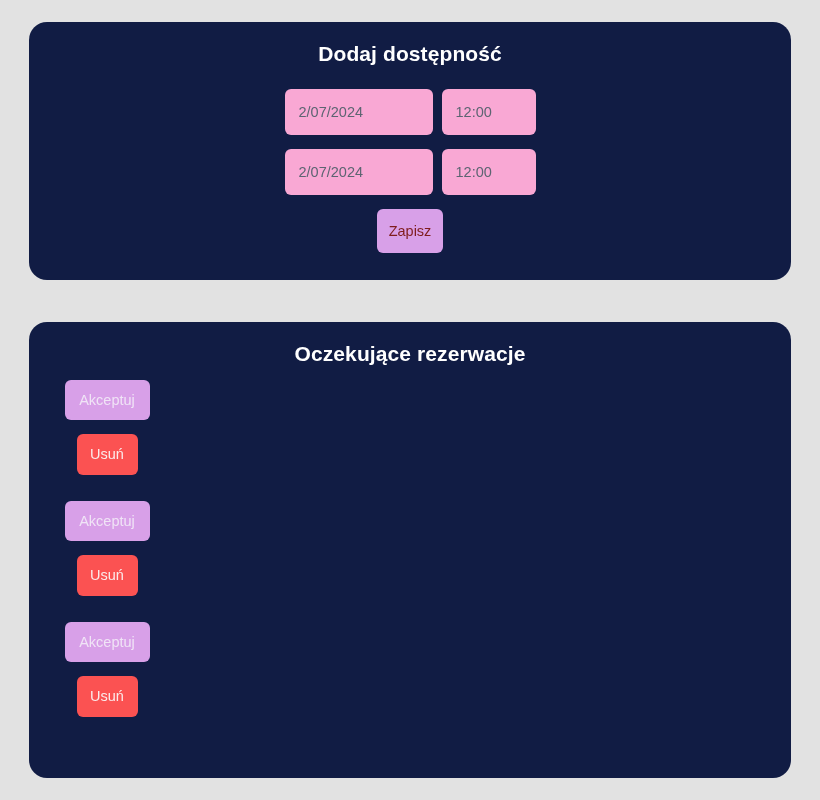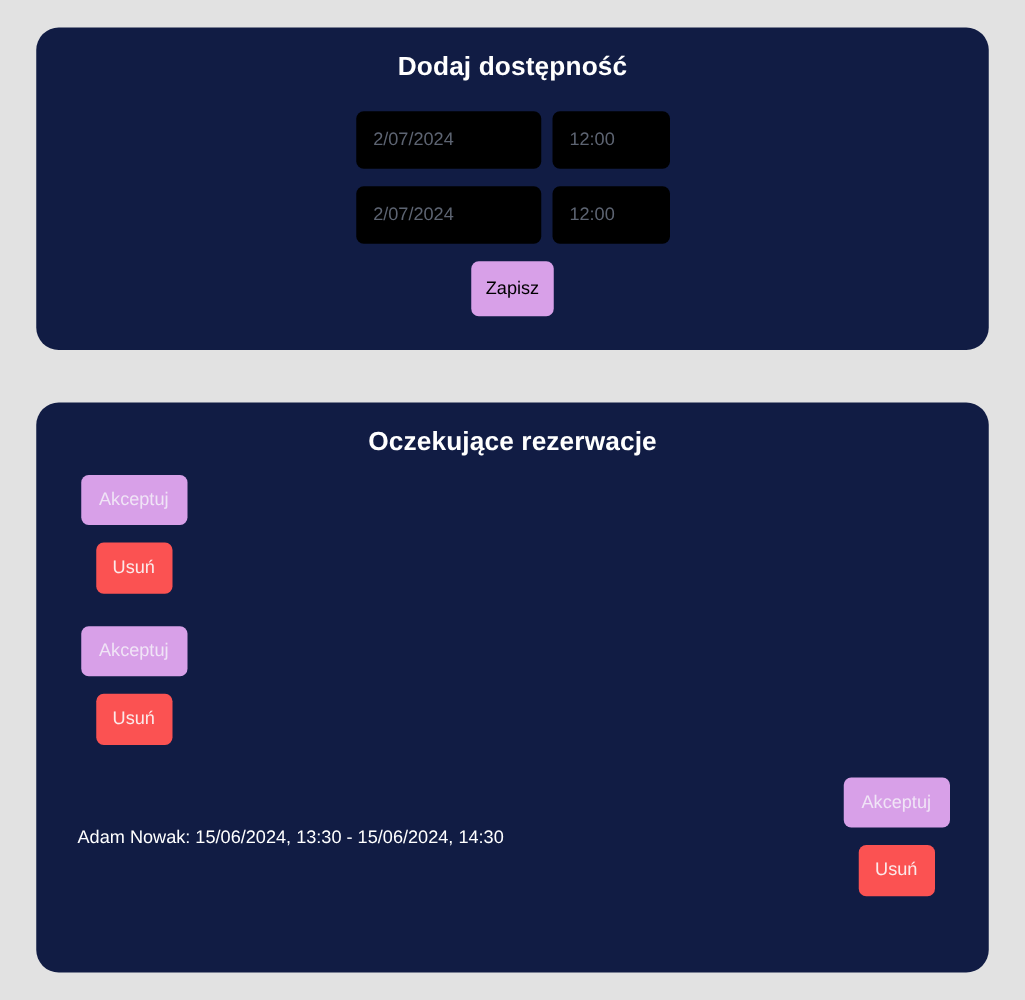--- a/index.html
+++ b/index.html
@@ -56,21 +56,21 @@
 
   
   .form-row {
     display: flex;
     justify-content: center;
     align-items: flex-start;
     gap: 9px;
     margin-bottom: 14px;
   }
   .field {
-    background: #000000;
+    background: #f9a8d4;
     border: none;
     border-radius: 6px;
     box-sizing: border-box;
     height: 46px;
     padding: 0 14px;
     font-family: "Liberation Sans", sans-serif;
     font-size: 14.5px;
     color: #5d6472;
     outline: none;
     display: flex;
@@ -90,21 +90,21 @@
     font-family: "Liberation Sans", sans-serif;
     font-size: 14.5px;
     cursor: pointer;
     display: inline-flex;
     align-items: center;
     justify-content: center;
     line-height: 1;
   }
   .btn-save {
     background: #d8a0e8;
-    color: #000000;
+    color: #7f1d1d;
     width: 66px;
     height: 44px;
   }
 
   
   .reservation-list {
     padding: 0 0 0 0;
   }
   .reservation-row {
     display: flex;
@@ -178,21 +178,20 @@
       </div>
 
       <div class="reservation-row">
         <div class="reservation-actions">
           <button class="btn btn-accept">Akceptuj</button>
           <button class="btn btn-delete">Usuń</button>
         </div>
       </div>
 
       <div class="reservation-row">
-        <span class="reservation-text">Adam Nowak: 15/06/2024, 13:30 - 15/06/2024, 14:30</span>
         <div class="reservation-actions">
           <button class="btn btn-accept">Akceptuj</button>
           <button class="btn btn-delete">Usuń</button>
         </div>
       </div>
 
     </div>
   </section>
 
 </div>

